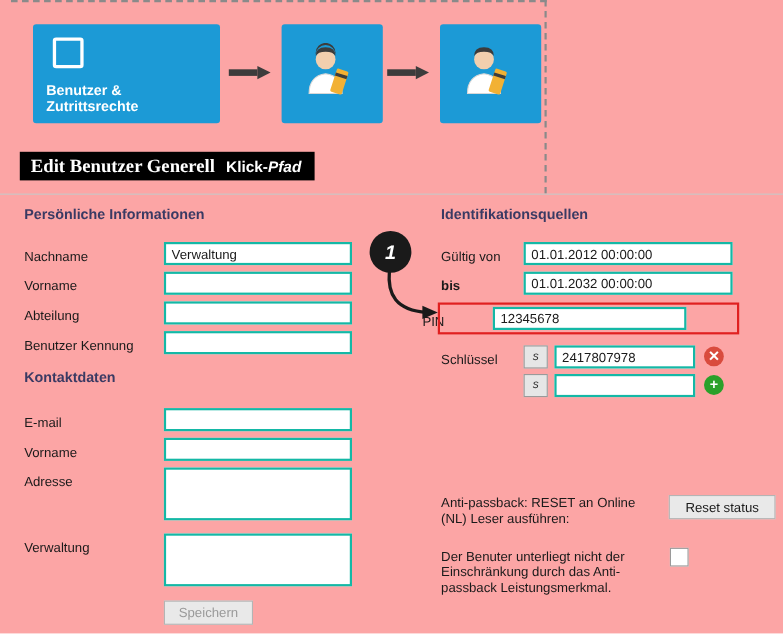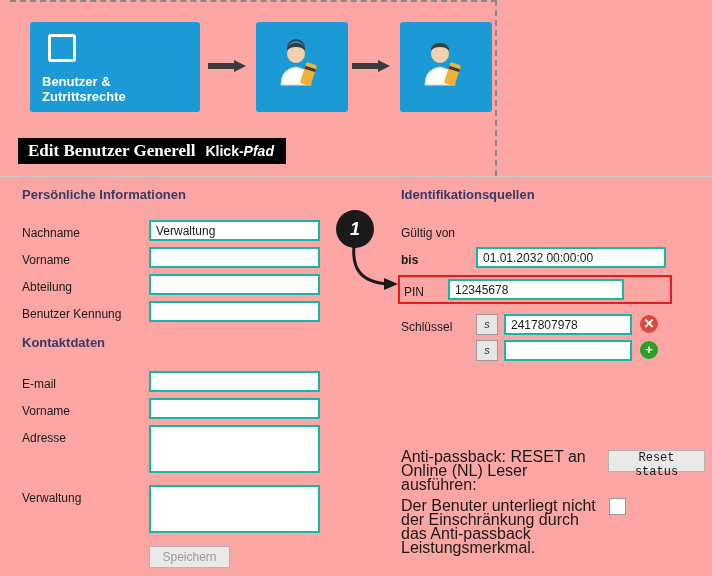--- a/index.html
+++ b/index.html
@@ -213,21 +213,21 @@
   }
 
   .chk {
     position: absolute;
     width: 17px; height: 17px;
     border: 1px solid #9a9a9a;
     background: #ffffff;
   }
   .wrap-text {
     position: absolute;
-    font-size: 16px;
+    font-size: 12px;
     color: #1a1a1a;
     line-height: 14px;
   }
 </style>
 </head>
 <body>
 
 <div id="root">
 
   <div class="flow-dashed"></div>
@@ -308,45 +308,46 @@
   <textarea class="inp" style="left: 149px; top: 425px; width: 171px; height: 48px;"></textarea>
 
   <div class="fld-label" style="left:22px; top:491px;">Verwaltung</div>
   <textarea class="inp" style="left: 149px; top: 485px; width: 171px; height: 48px;"></textarea>
 
   <button class="btn" style="left:149px; top:546px; width:81px;">Speichern</button>
 
   <div class="section-head" id="ident-head">Identifikationsquellen</div>
 
   <div class="fld-label" style="left:401px; top:226px;">Gültig von</div>
+  <input class="inp" style="left: 476px; top: 220px; width: 190px;" value="01.01.2012 00:00:00">
 
   <div class="fld-label" style="left:401px; top:253px;font-weight:bold;">bis</div>
   <input class="inp" style="left: 476px; top: 247px; width: 190px;" value="01.01.2032 00:00:00">
 
-  <div class="fld-label" style="left:404px; top:285px;">PIN</div>
+  <div class="fld-label" style="left:384px; top:285px;">PIN</div>
   <input class="inp" style="left: 448px; top: 279px; width: 176px;" value="12345678">
   <div class="pin-highlight"></div>
 
   <div class="fld-label" style="left:401px; top:320px;">Schlüssel</div>
 
   <div class="small-btn" style="left:476px; top:314px;">s</div>
   <input class="inp" style="left: 504px; top: 314px; width: 128px;" value="2417807978">
   <span class="icon-circle del-icon" style="left:640px; top:315px;">
       <span class="icon-glyph">✕</span>
     </span>
 
   <div class="small-btn" style="left:476px; top:340px;">s</div>
   <input class="inp" style="left: 504px; top: 340px; width: 128px;" value="">
   <span class="icon-circle add-icon" style="left:640px; top:341px;">
       <span class="icon-glyph">+</span>
     </span>
 
 
   <div class="wrap-text" style="left:401px; top:450px; width:200px;">Anti-passback: RESET an Online (NL) Leser ausführen:</div>
-  <button class="btn btn-active" style="left:608px; top:450px; width:97px;font-family:Liberation Mono, monospace;">Reset status</button>
+  <button class="btn btn-active" style="left:608px; top:450px; width:97px;">Reset status</button>
 
   <div class="wrap-text" style="left:401px; top:499px; width:195px;">Der Benuter unterliegt nicht der Einschränkung durch das Anti-passback Leistungsmerkmal.</div>
   <span class="chk" style="left:609px; top:498px;"></span>
 
   <div class="callout">1</div>
   <svg class="callout-arrow" viewBox="0 0 66 56">
     <path d="M16 6 C14 28, 22 42, 50 44" stroke="#1a1a1a" stroke-width="3" fill="none"></path>
     <path d="M46 38 L60 44 L46 50 Z" fill="#1a1a1a"></path>
   </svg>
 

